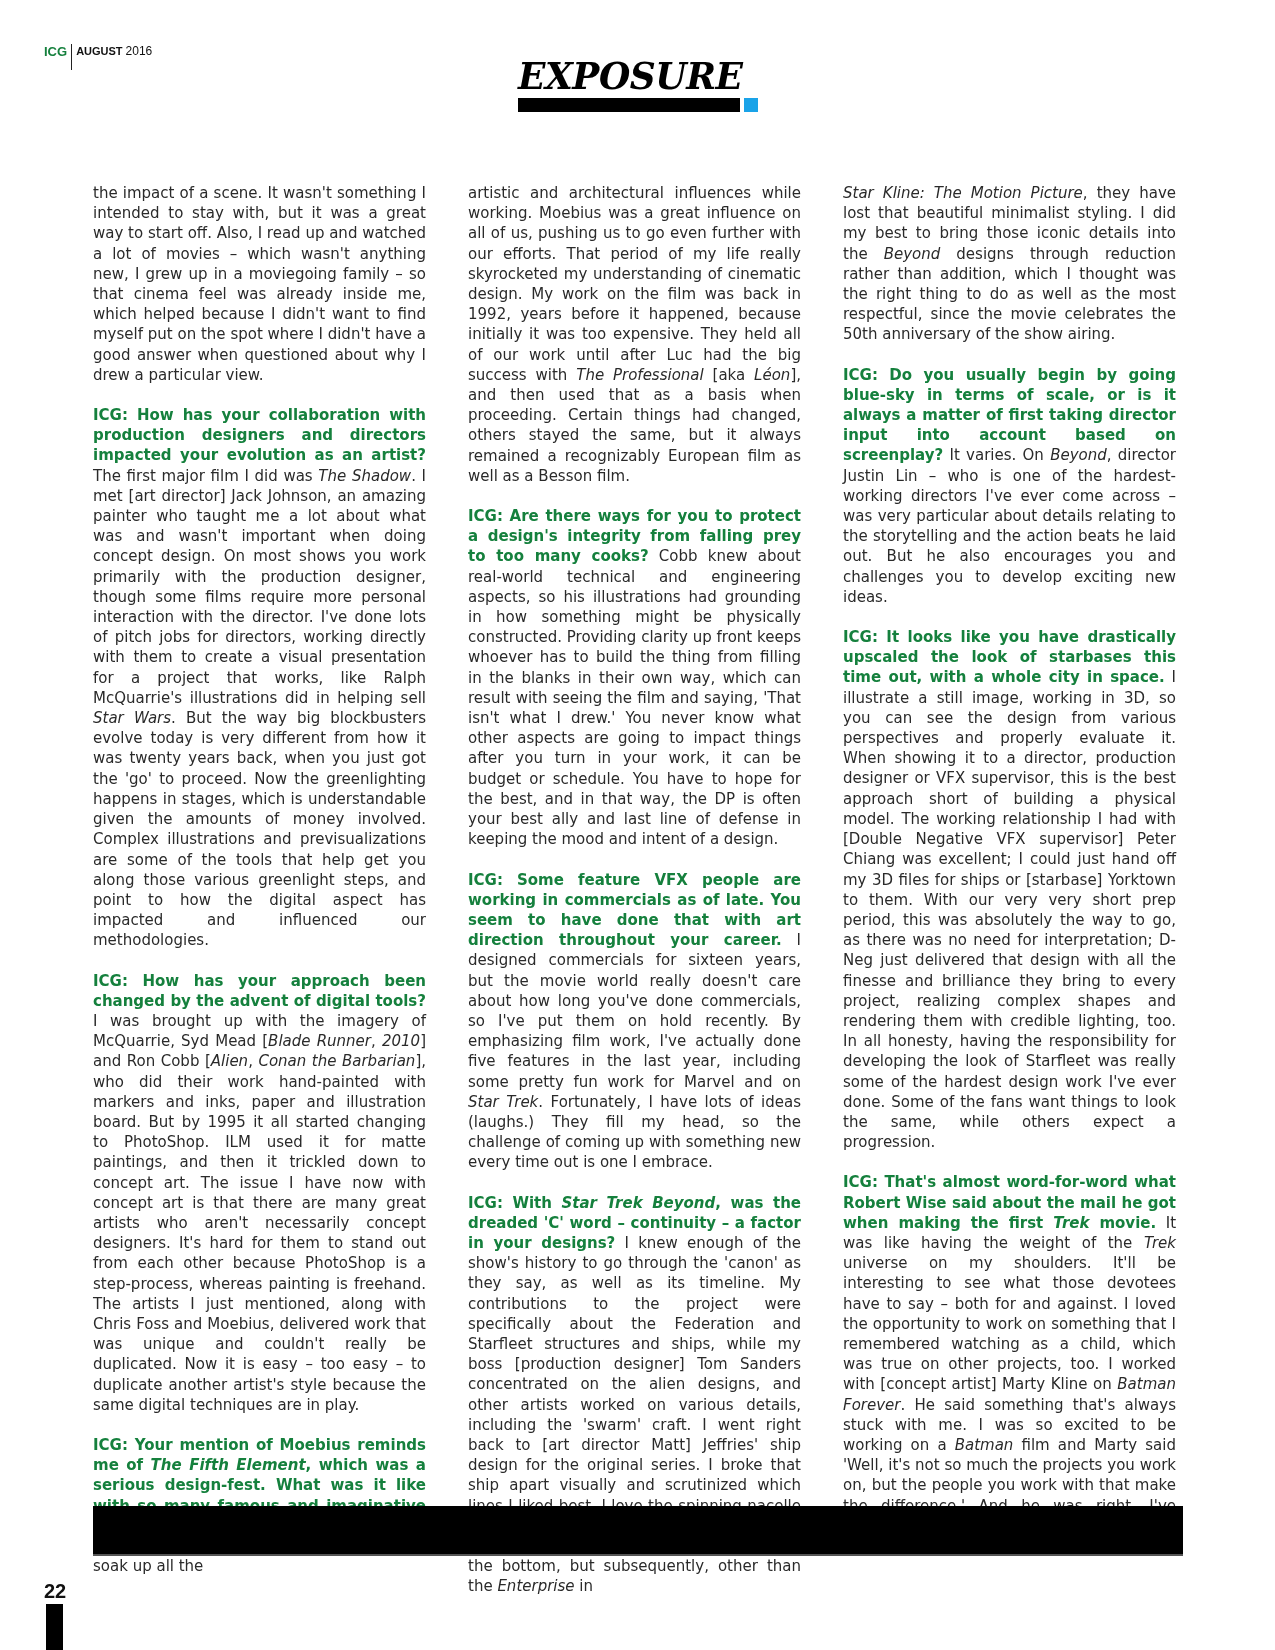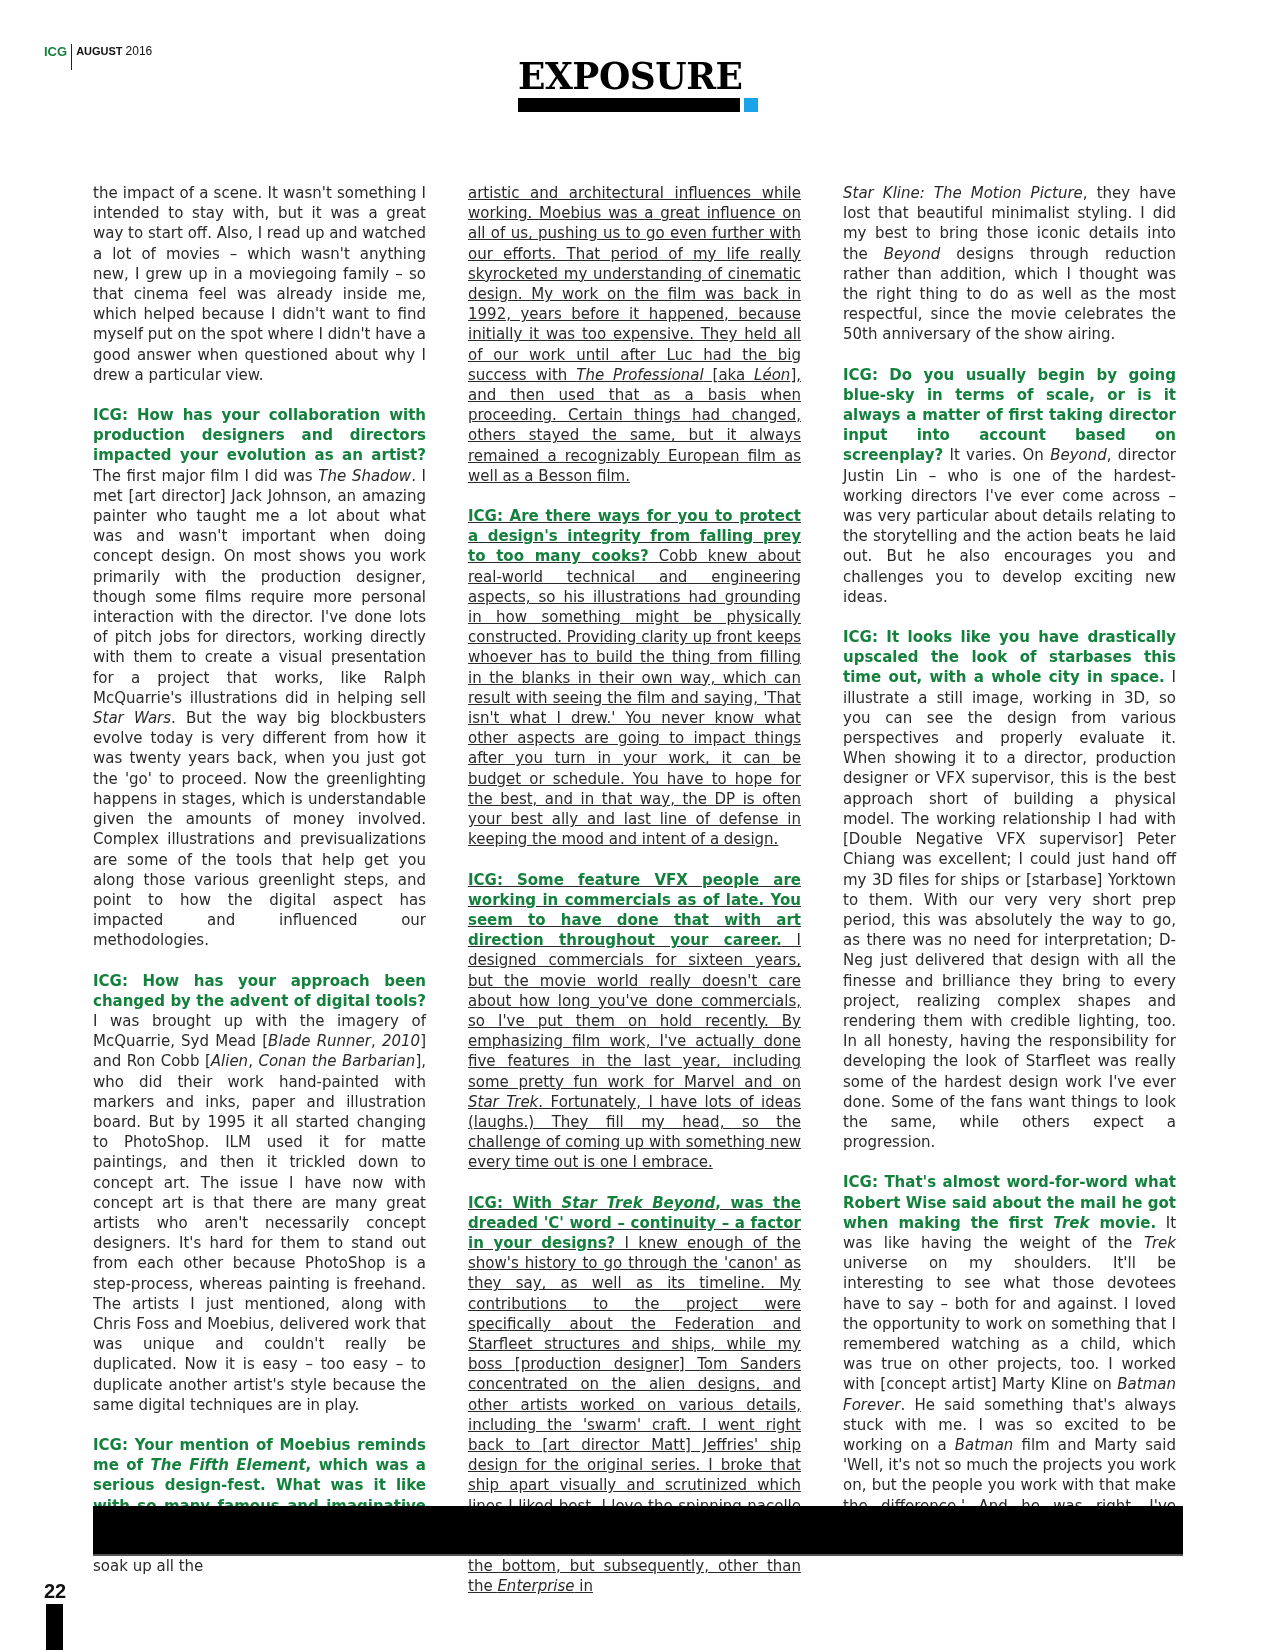--- a/index.html
+++ b/index.html
@@ -4,32 +4,32 @@
 <style>
   html, body { margin: 0; padding: 0; background: #ffffff; }
   body { width: 1275px; height: 1650px; position: relative; overflow: hidden;
          font-family: "DejaVu Sans", sans-serif; color: #1f1f1f; }
   .hdr { position: absolute; left: 44px; top: 38px; display: flex; align-items: center; }
   .hdr .brand { font-family: "Liberation Sans", sans-serif; font-weight: 700; font-size: 13px; letter-spacing: 0; color: #15803d; }
   .hdr .sep { width: 1px; height: 26px; background: #222; margin: 0 4px; position: relative; top: 6px; }
   .hdr .month { font-family: Liberation Sans, sans-serif; font-weight: 700; font-size: 11px; color: #111; }
   .hdr .year { font-family: "Liberation Sans", sans-serif; font-size: 12px; color: #111; margin-left: 3px; }
 
-  .masthead { position: absolute; left: 518px; top: 56px; width: 240px; }
+  .masthead { position: absolute; left: 518px; top: 56px; width: 240px; font-style: italic; }
   .masthead .title { font-family: "DejaVu Serif", serif; font-weight: 900; font-size: 36px; line-height: 36px;
                      letter-spacing: -0.5px; color: #000; transform: scaleY(1.05); transform-origin: left top;
                      display: block; text-align: center; width: 222px; }
   .masthead .bar { position: absolute; left: 0; top: 42px; width: 222px; height: 14px; background: #000; }
   .masthead .accent { position: absolute; left: 226px; top: 42px; width: 14px; height: 14px; }
 
   .col { position: absolute; top: 183px; width: 333px; font-size: 15px; line-height: 20.2px; color: #2a2a2a; }
   .col p { margin: 0 0 20px 0; text-align: justify; }
   .col b { color: #15803d; font-weight: 700; }
   .col-1 { left: 93px; }
-  .col-2 { left: 468px; text-decoration: underline; }
+  .col-2 { left: 468px; }
   .col-3 { left: 843px; }
 
   .footer-bar { position: absolute; left: 93px; top: 1506px; width: 1090px; height: 48px; background: #000;
                 border-bottom: 2px solid #555; }
   .page-num { position: absolute; left: 44px; top: 1580px; font-family: "Liberation Sans", sans-serif; font-weight: 700;
               font-size: 20px; color: #111; }
   .page-strip { position: absolute; left: 46px; top: 1604px; width: 17px; height: 46px; background: #000; }
   .end-icon { display: inline-block; width: 15px; height: 15px; vertical-align: -2px; margin-left: 4px; }
 </style>
 </head>

